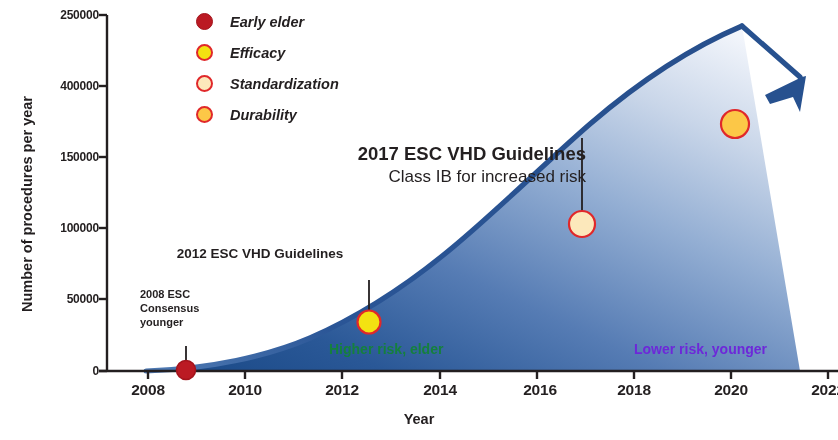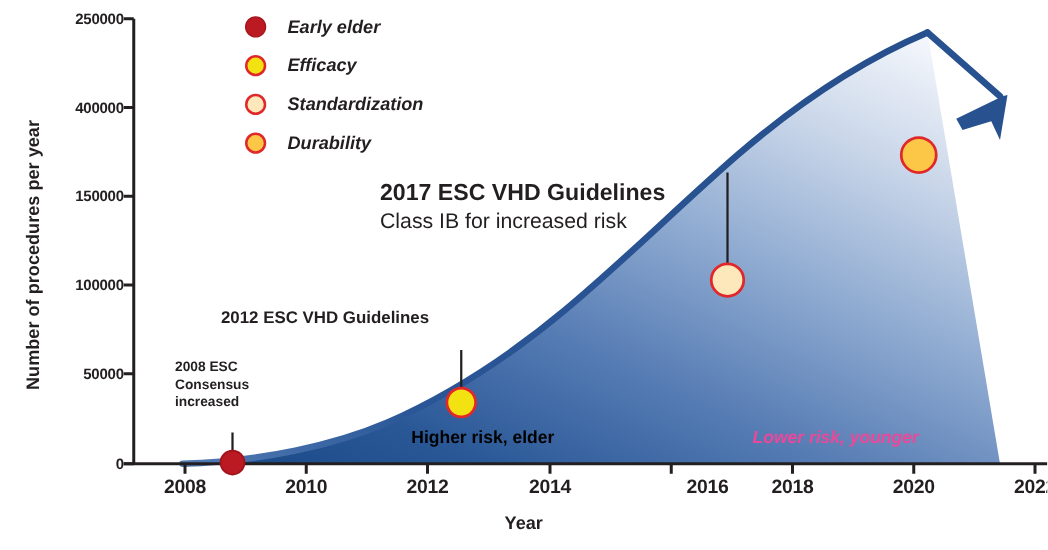--- a/index.html
+++ b/index.html
@@ -122,21 +122,21 @@
     font-family: "Liberation Sans", sans-serif;
     font-weight: bold;
   }
   .annot-line2 {
     font-family: "Liberation Sans", sans-serif;
     font-weight: normal;
   }
   #annot-2017 {
     left: 304px;
     top: 143px;
-    text-align: left;
+    text-align: right;
     width: 282px;
   }
   #annot-2017 .annot-line1 { font-size: 18.5px; }
   #annot-2017 .annot-line2 { font-size: 17px; margin-top: 2px; }
 
   #annot-2012 {
     left: 152px;
     top: 246px;
     text-align: center;
     width: 216px;
@@ -158,27 +158,26 @@
   .band-label {
     position: absolute;
     font-family: "Liberation Sans", sans-serif;
     font-size: 14px;
     font-weight: bold;
     white-space: nowrap;
   }
   #band-higher {
     left: 329px;
     top: 341px;
-    color: #000000;
+    color: #15803d;
   }
   #band-lower {
-    left: 602px;
+    left: 634px;
     top: 341px;
-    color: #ec4899;
-    font-style: italic;
+    color: #6d28d9;
   }
 </style>
 </head>
 <body>
 
 <div id="figure">
 
   <svg id="plot-svg" viewBox="0 0 838 440">
     <defs>
       <linearGradient id="areaGrad" x1="0.06" y1="1.0" x2="0.92" y2="0.04">
@@ -252,21 +251,21 @@
     <div class="y-tick-label" style="top:157px">150000</div>
     <div class="y-tick-label" style="top:228px">100000</div>
     <div class="y-tick-label" style="top:299px">50000</div>
     <div class="y-tick-label" style="top:371px">0</div>
   </div>
 
   <div class="x-tick-label" style="left:148px">2008</div>
   <div class="x-tick-label" style="left:245px">2010</div>
   <div class="x-tick-label" style="left:342px">2012</div>
   <div class="x-tick-label" style="left:440px">2014</div>
-  <div class="x-tick-label" style="left:566px">2016</div>
+  <div class="x-tick-label" style="left:540px">2016</div>
   <div class="x-tick-label" style="left:634px">2018</div>
   <div class="x-tick-label" style="left:731px">2020</div>
   <div class="x-tick-label" style="left:828px">2022</div>
 
   <div id="y-axis-title">Number of procedures per year</div>
   <div id="x-axis-title">Year</div>
 
   <div id="legend">
     <div class="legend-item">
       <span class="legend-swatch" style="background:#bb1a23;border:1.6px solid #a3141c;"></span>
@@ -291,19 +290,19 @@
     <div class="annot-line2">Class IB for increased risk</div>
   </div>
 
   <div class="annot" id="annot-2012">
     <div class="annot-line1">2012 ESC VHD Guidelines</div>
   </div>
 
   <div class="annot" id="annot-2008">
     <div>2008 ESC</div>
     <div>Consensus</div>
-    <div>increased</div>
+    <div>younger</div>
   </div>
 
   <div class="band-label" id="band-higher">Higher risk, elder</div>
   <div class="band-label" id="band-lower">Lower risk, younger</div>
 
 </div>
 
 </body></html>

